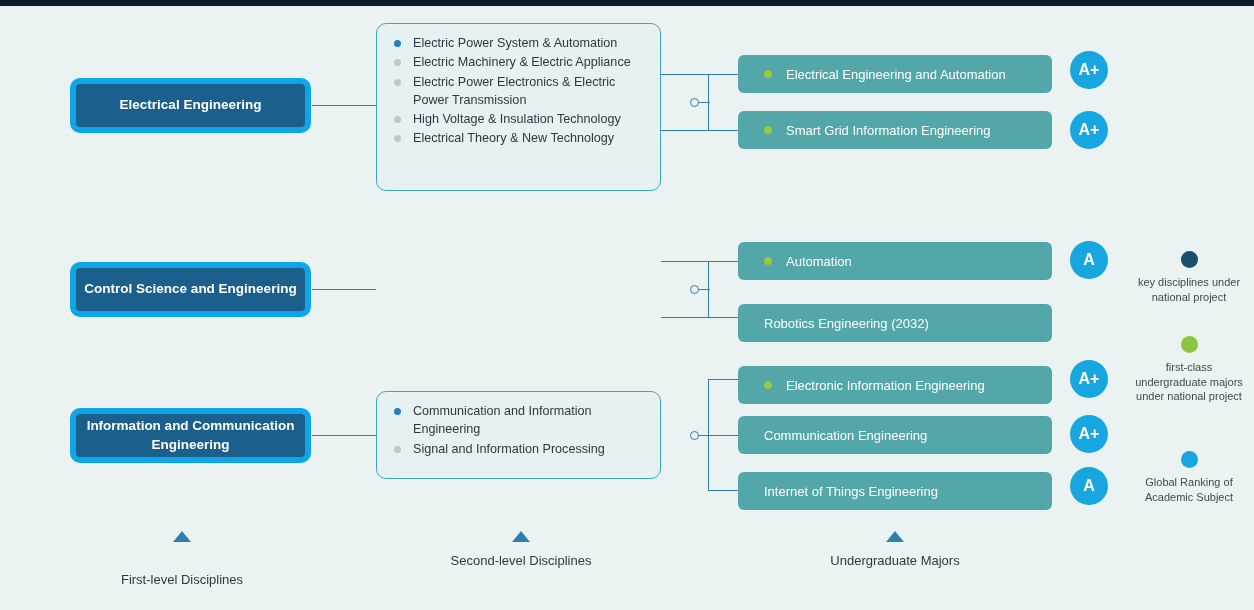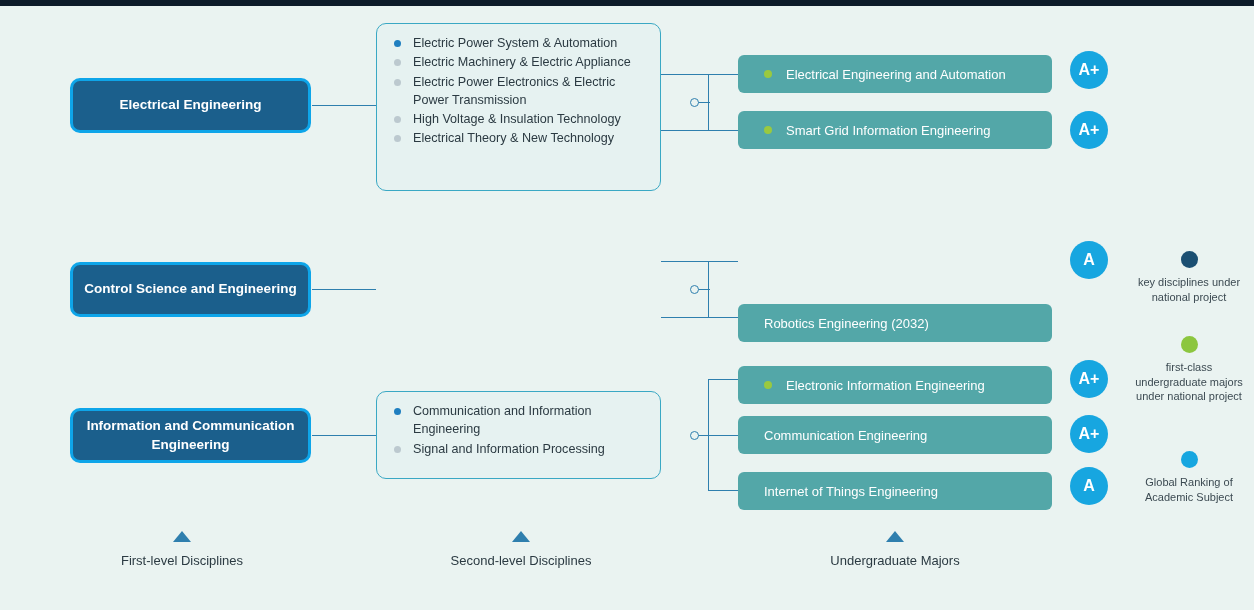--- a/index.html
+++ b/index.html
@@ -26,21 +26,21 @@
     left: 0; top: 6px;
     width: 1254px;
     height: 604px;
   }
 
   
   .disc {
     position: absolute;
     width: 241px;
     background: #1b5f8c;
-    border: 3px solid #0ea5e9;
+    border: 6px solid #0ea5e9;
     border-radius: 10px;
     color: #ffffff;
     font-size: 13.5px;
     font-weight: bold;
     display: flex;
     align-items: center;
     justify-content: center;
     text-align: center;
     line-height: 1.35;
     box-sizing: border-box;
@@ -231,20 +231,24 @@
 
 
   <div class="ln hline" style="left:661px; top:255px; width:48px;"></div>
   <div class="ln hline" style="left:661px; top:311px; width:48px;"></div>
   <div class="ln vline" style="left:708px; top:255px; height:57px;"></div>
   <div class="ln hline" style="left:698px; top:283px; width:12px;"></div>
   <div class="joint" style="left:690px; top:279px;"></div>
   <div class="ln hline" style="left:709px; top:255px; width:29px;"></div>
   <div class="ln hline" style="left:709px; top:311px; width:29px;"></div>
 
+  <div class="major" style="left:738px; top:236px;">
+    <span class="dot"></span>
+    <span class="mlabel">Automation</span>
+  </div>
   <div class="badge" style="left:1070px; top:235px;">
     <span>A</span>
   </div>
 
   <div class="major nodot" style="left:738px; top:298px;">
     <span class="mlabel">Robotics Engineering (2032)</span>
   </div>
 
   <div class="disc" style="left:70px; top:402px; height:55px;">
     <span>Information and Communication Engineering</span>
@@ -295,21 +299,21 @@
   <div class="legend-item" style="left:1130px; top:445px;">
     <div class="legend-dot" style="background:#17a6e0;"></div>
     <div>Global Ranking of Academic Subject</div>
   </div>
   <div class="legend-item" style="left:1130px; top:330px;">
     <div class="legend-dot" style="background:#8cc63f;"></div>
     <div>first-class undergraduate majors under national project</div>
   </div>
 
   <div class="tri" style="left:173px; top:525px;"></div>
-  <div class="foot" style="left:52px; top:547px;">First-level Disciplines</div>
+  <div class="foot" style="left:52px; top:566px;">First-level Disciplines</div>
 
   <div class="tri" style="left:512px; top:525px;"></div>
   <div class="foot" style="left:391px; top:547px;">Second-level Disciplines</div>
 
   <div class="tri" style="left:886px; top:525px;"></div>
   <div class="foot" style="left:765px; top:547px;">Undergraduate Majors</div>
 
 </div>
 
 </body></html>

